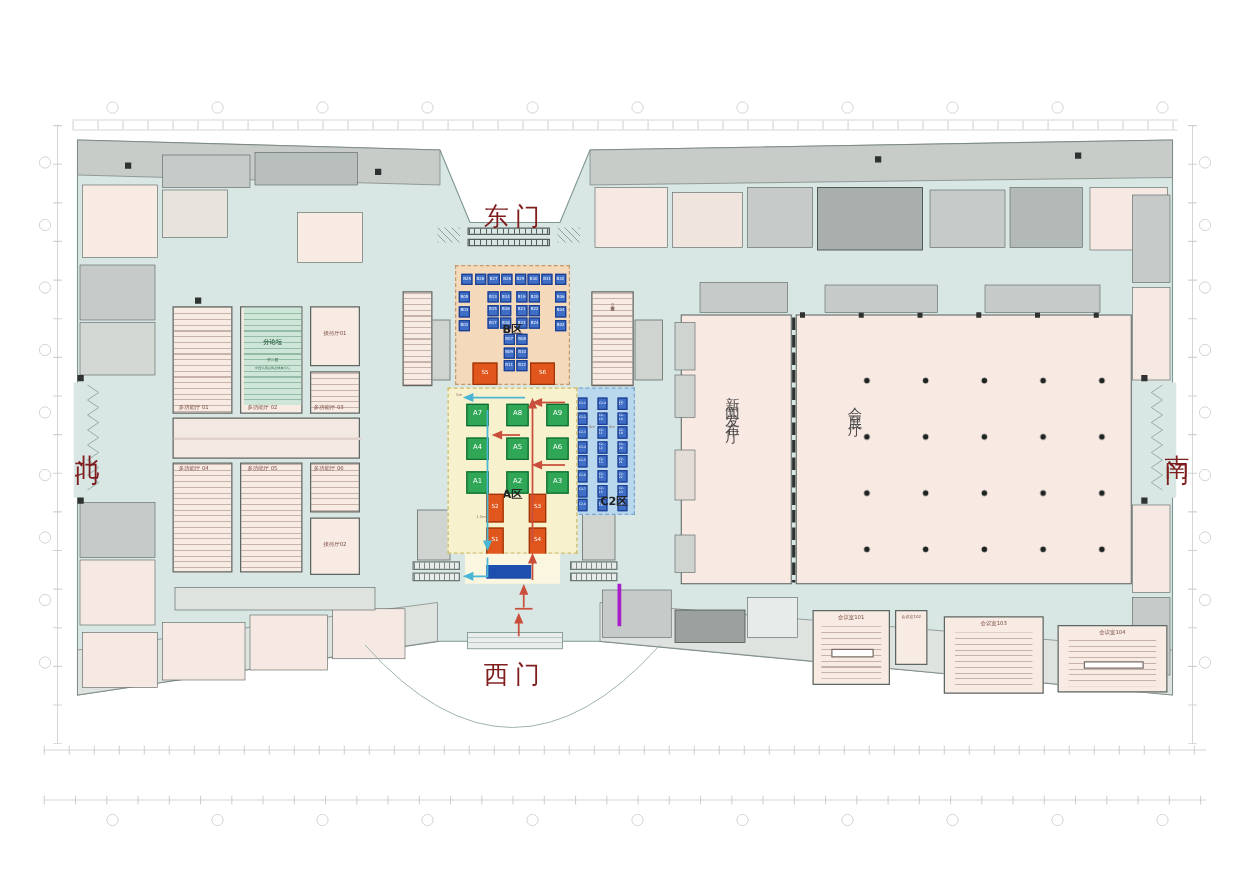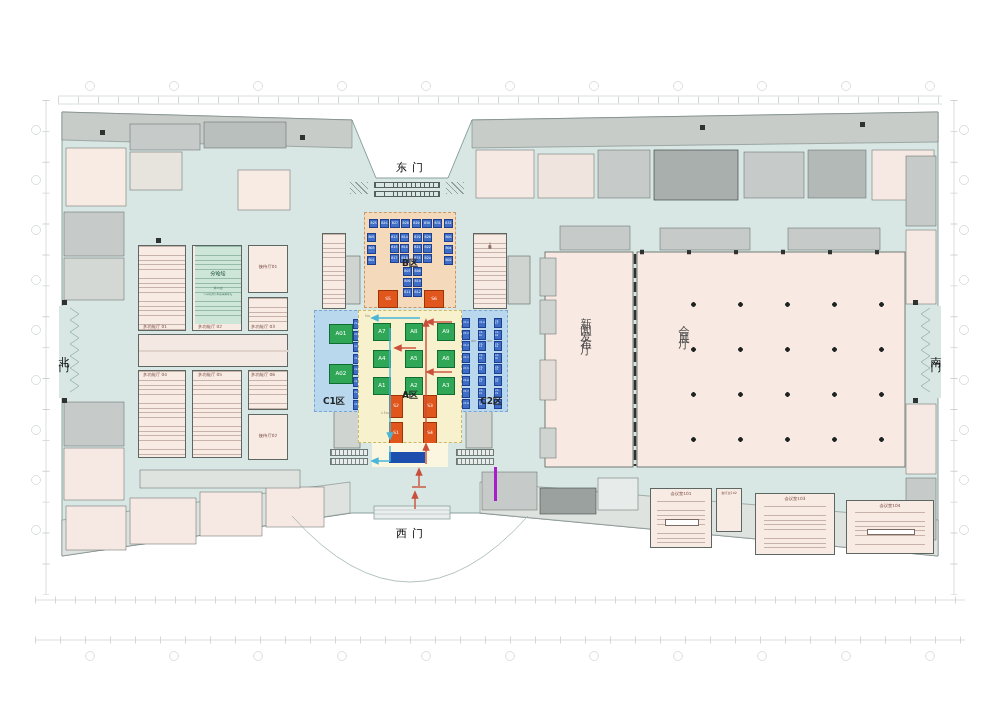--- a/index.html
+++ b/index.html
@@ -15,21 +15,21 @@
   
   .panel{border:1px dashed #b08968;}
   
   .booth{display:flex;align-items:center;justify-content:center;color:#fff;
          background:#3e6ec6;border:0.4px solid #1e3f8f;font-size:3.2px;line-height:1;height:7px;}
   .g .booth{background:#2fa757;border-color:#116c33;font-size:5.5px;width:16px;height:16px;}
   .o .booth{background:#e0561d;border-color:#9c3408;font-size:4.5px;}
   .strip .booth{height:8px;}
   
   .lbl{position:absolute;white-space:nowrap;}
-  .gate{font-size:11px;letter-spacing:5px;color:#000000;font-family:Liberation Serif, serif;}
+  .gate{font-size:20px;letter-spacing:5px;color:#7f1d1d;font-family:Liberation Serif, serif;}
   .zone{font-size:9px;font-weight:bold;color:#222;}
   .hall{font-size:4.3px;color:#7a4d42;}
   .tiny{font-size:3px;color:#8a6a60;}
   .vtext{writing-mode:vertical-rl;text-orientation:upright;}
   .bighall{font-size:11.5px;letter-spacing:7px;color:#4a4a4a;}
   
   .grid{display:grid;}
   .hatch{background:repeating-linear-gradient(90deg,#55605d 0 0.8px,transparent 0.8px 4.5px);border:0.5px solid #55605d;}
   .dhatch{background:repeating-linear-gradient(45deg,#8fa19d 0 0.8px,transparent 0.8px 4px);}
   .esc{background:repeating-linear-gradient(90deg,#7d8a87 0 0.8px,#e7ecea 0.8px 4px);border:0.5px solid #6b7874;}
@@ -295,37 +295,20 @@
         <span class="booth">B10</span>
         <span class="booth">B11</span>
         <span class="booth">B12</span>
       </div>
     <div class="abs grid o" style="left:13px;top:77px;width:66px;grid-template-columns:20px 20px;column-gap:26px">
         <span class="booth" style="height:16px">S5</span>
         <span class="booth" style="height:16px">S6</span>
       </div>
   </div>
 
-  <div class="abs panel" style="left:314px;top:310px;width:48px;height:102px;background:#b9d8ee;border-color:#7aa6cf">
-    <div class="abs grid g" style="left:14px;top:13px;row-gap:20px">
-        <span class="booth" style="width:22px;height:18px">A01</span>
-        <span class="booth" style="width:22px;height:18px">A02</span>
-      </div>
-    <div class="abs grid strip" style="left:38px;top:8px;width:8px;gap:1.6px">
-        <span class="booth" style="font-size:2.4px">C1-1</span>
-        <span class="booth" style="font-size:2.4px">C1-2</span>
-        <span class="booth" style="font-size:2.4px">C1-3</span>
-        <span class="booth" style="font-size:2.4px">C1-4</span>
-        <span class="booth" style="font-size:2.4px">C1-5</span>
-        <span class="booth" style="font-size:2.4px">C1-6</span>
-        <span class="booth" style="font-size:2.4px">C1-7</span>
-        <span class="booth" style="font-size:2.4px">C1-8</span>
-      </div>
-    <div class="lbl zone" style="left:8px;bottom:3px">C1区</div>
-  </div>
 
   <div class="abs panel" style="left:458px;top:310px;width:50px;height:102px;background:#b9d8ee;border-color:#7aa6cf">
     <div class="abs grid strip" style="left:3px;top:7px;width:8px;gap:1.6px">
         <span class="booth" style="font-size:2.4px">C2-1</span>
         <span class="booth" style="font-size:2.4px">C2-2</span>
         <span class="booth" style="font-size:2.4px">C2-3</span>
         <span class="booth" style="font-size:2.4px">C2-4</span>
         <span class="booth" style="font-size:2.4px">C2-5</span>
         <span class="booth" style="font-size:2.4px">C2-6</span>
         <span class="booth" style="font-size:2.4px">C2-7</span>

